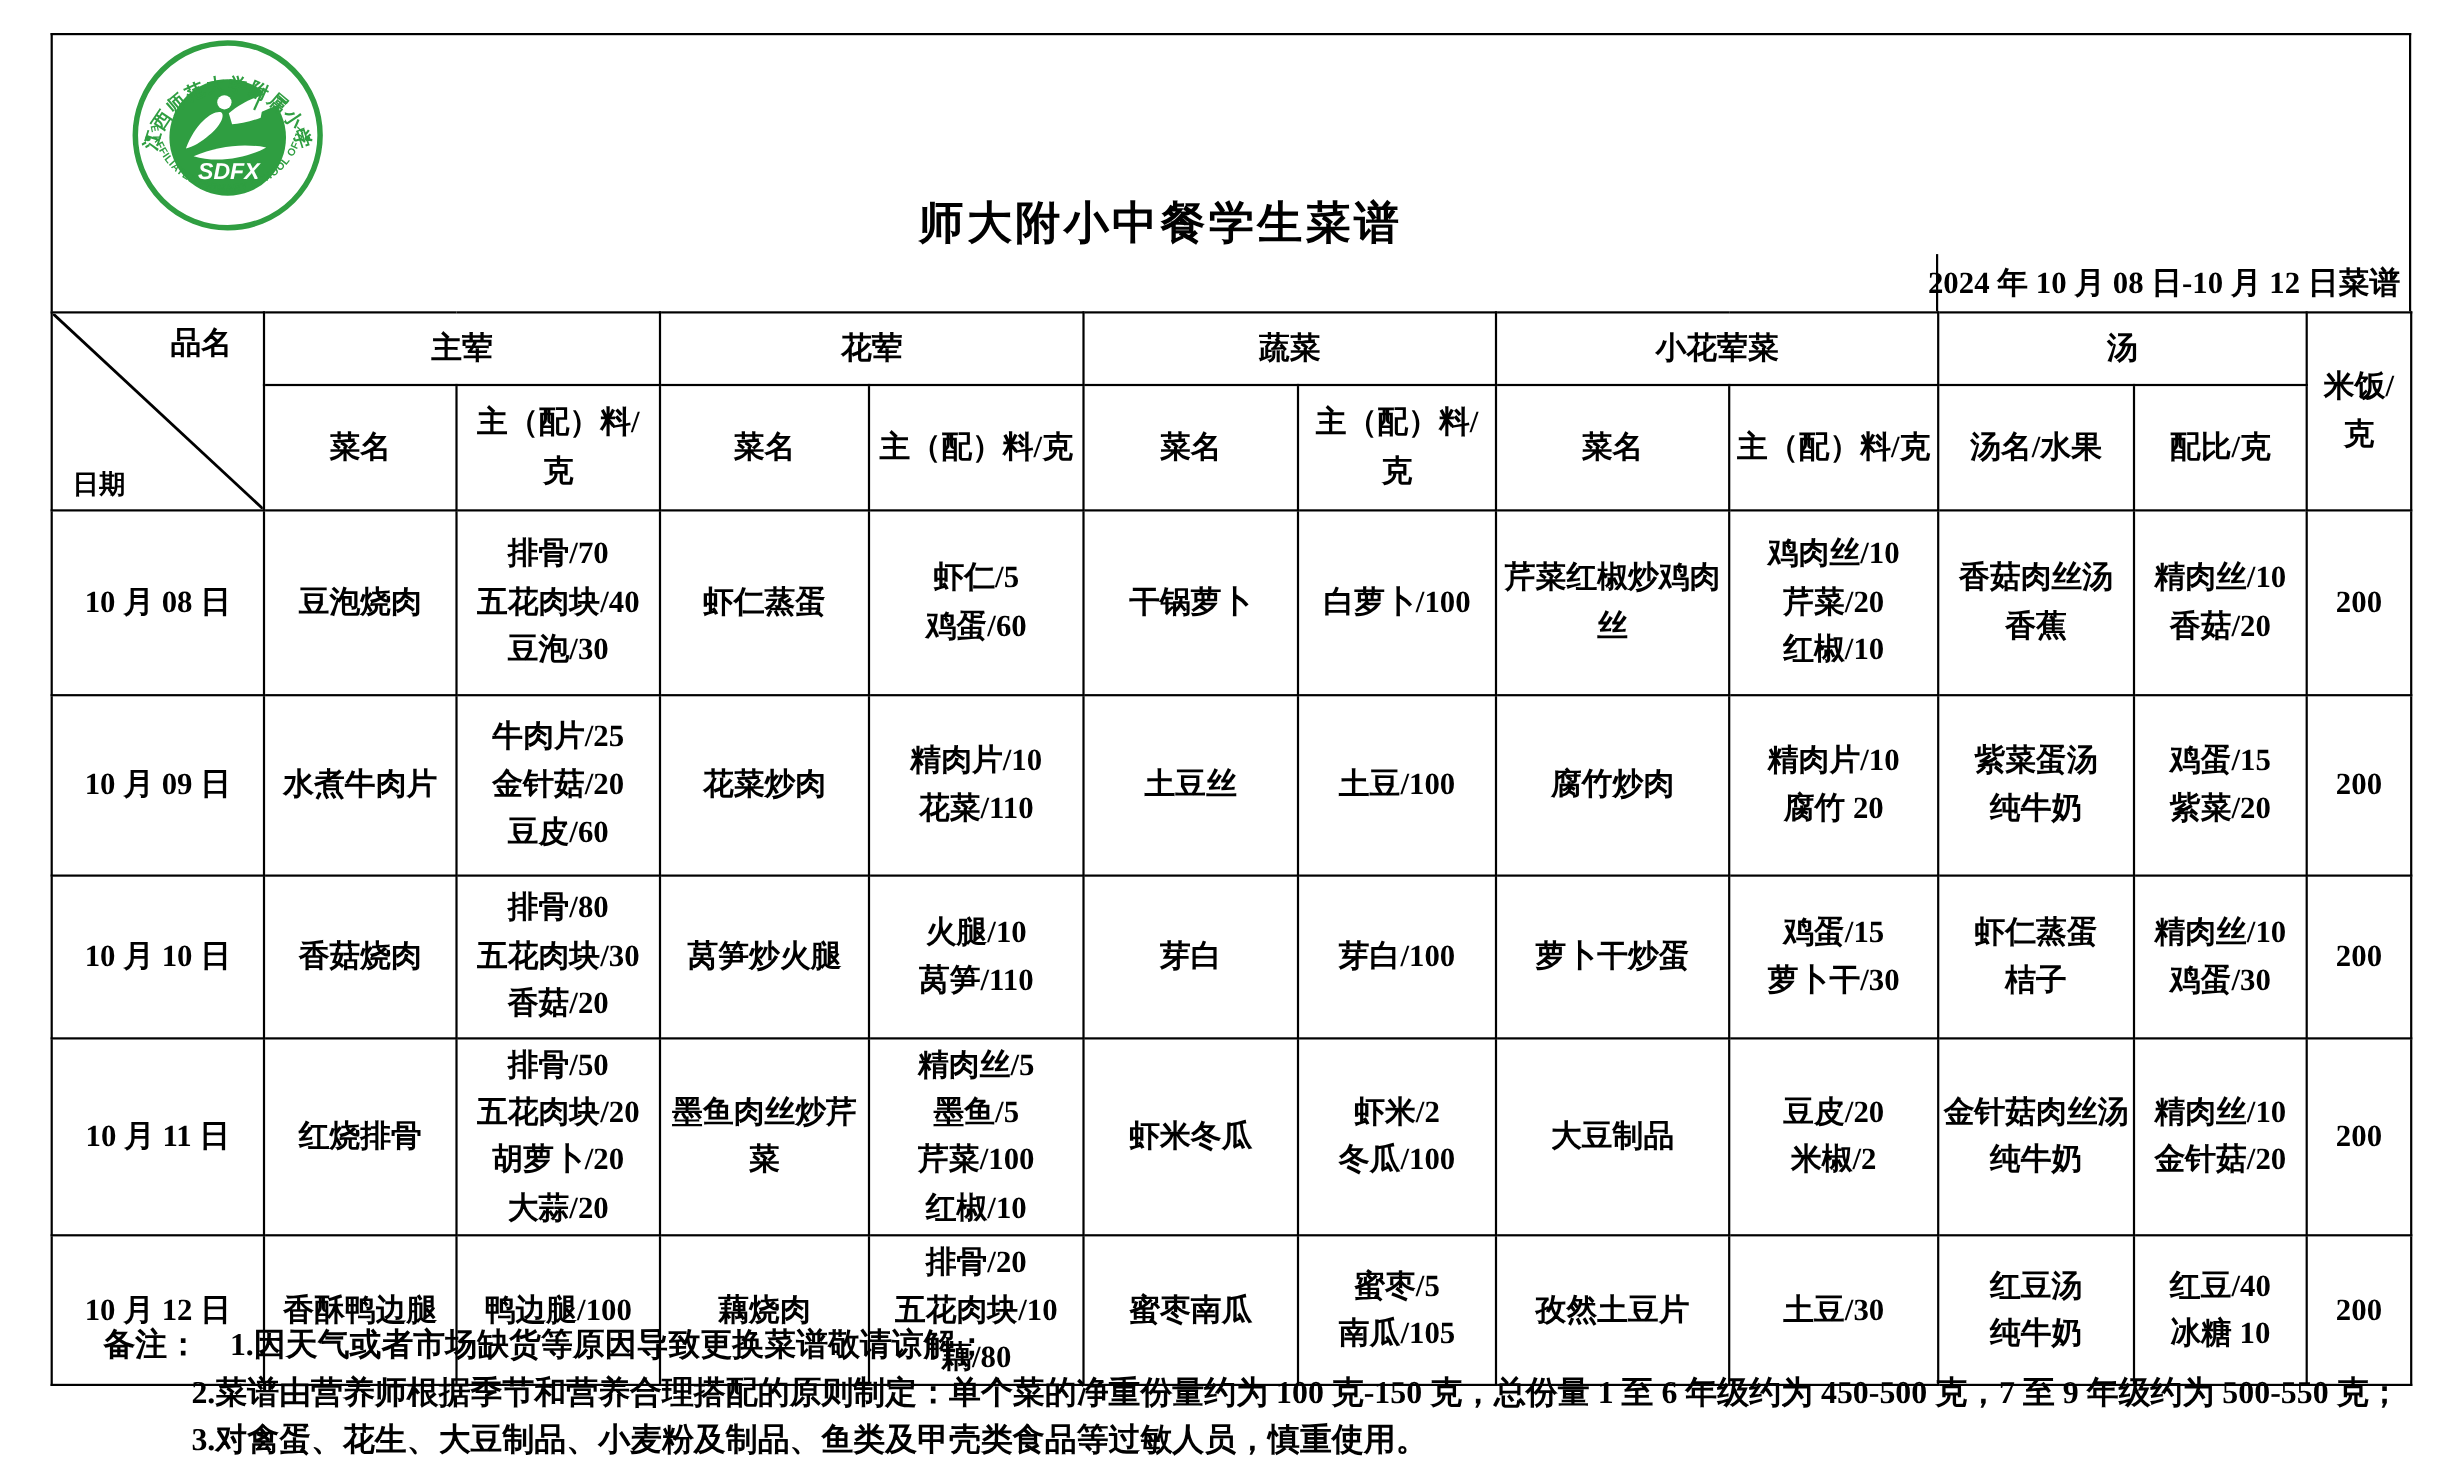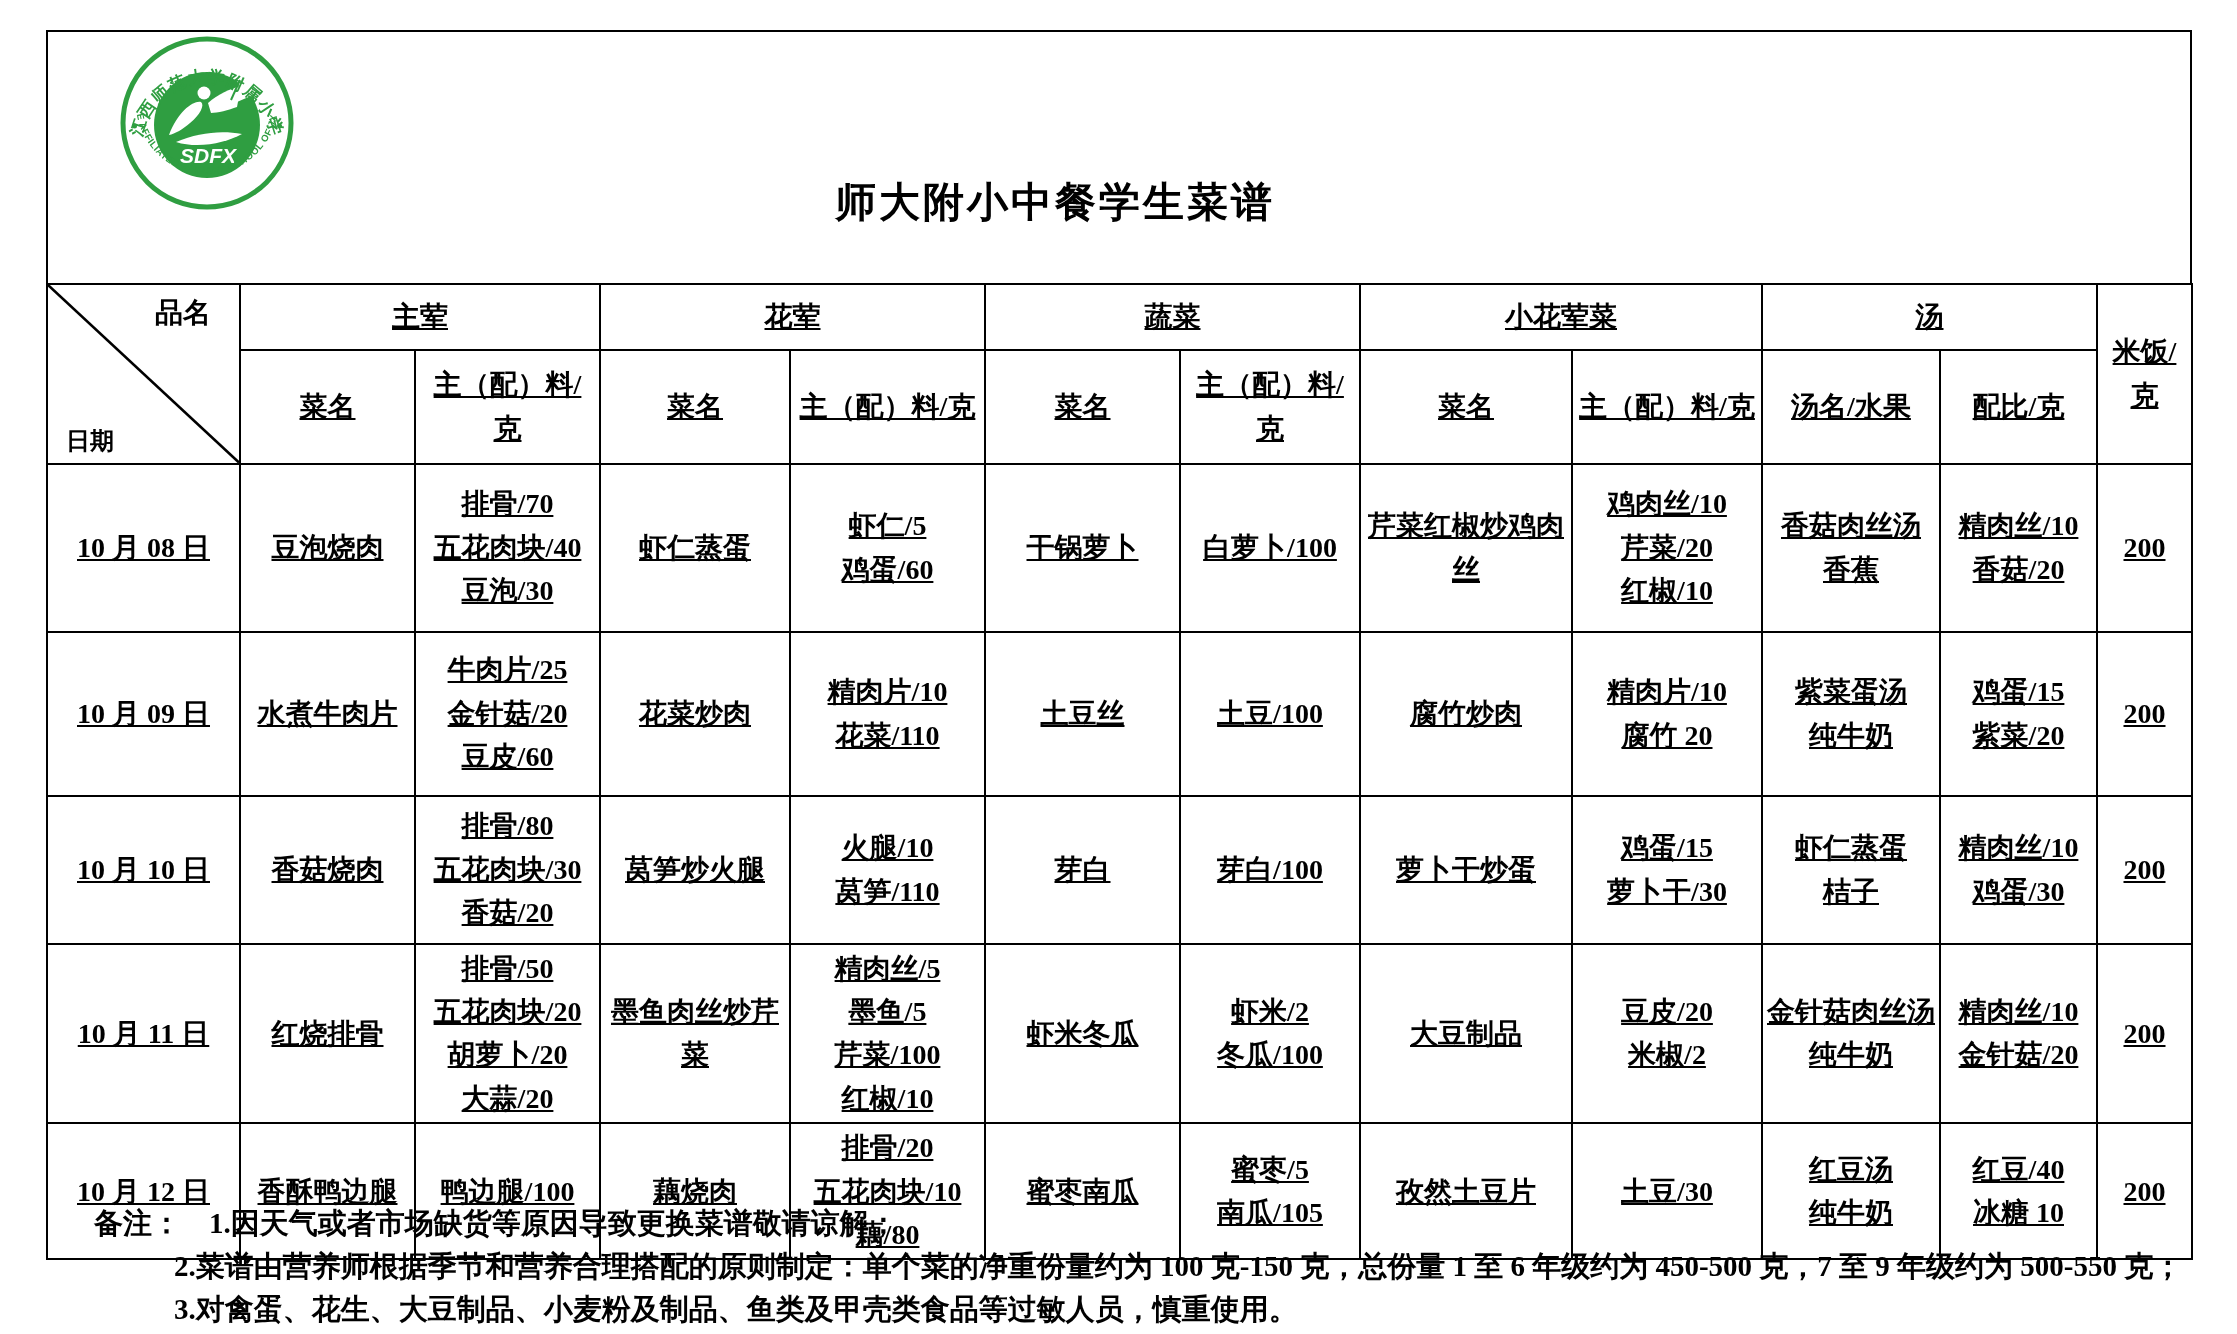--- a/index.html
+++ b/index.html
@@ -23,21 +23,21 @@
   .date-cell{
     position:absolute;right:0;bottom:0;width:430px;height:52px;
     border-left:2px solid #000;box-sizing:border-box;
     display:flex;align-items:center;justify-content:flex-end;
     padding-right:8px;font-size:28px;font-weight:bold;white-space:nowrap;
   }
 
   
   table.menu{
     position:absolute;left:46px;top:283px;width:2146px;
-    border-collapse:collapse;table-layout:fixed;text-decoration:underline;
+    border-collapse:collapse;table-layout:fixed;
   }
   table.menu th, table.menu td{
     border:2px solid #000;
     font-size:28px;font-weight:bold;text-align:center;vertical-align:middle;
     padding:2px 4px;box-sizing:border-box;
     white-space:pre-line;line-height:1.55;overflow:hidden;
   }
   tr.group-row{height:54px;}
   tr.sub-row{height:73px;}
   tr.r1{height:168px;} tr.r2{height:164px;} tr.r3{height:148px;}
@@ -88,20 +88,21 @@
         <text fill="#2f9e41" font-size="9.5" font-weight="bold" letter-spacing="0.5" font-family="Liberation Sans, sans-serif">
           <textPath href="#arcBottom" startOffset="50%" text-anchor="middle">THE AFFILIATED PRIMARY SCHOOL OF JXNU</textPath>
         </text>
         <circle cx="14.5" cy="90" r="2.5" fill="#2f9e41"></circle>
         <circle cx="159.5" cy="90" r="2.5" fill="#2f9e41"></circle>
       </svg>
     </div>
 
     <div class="title">师大附小中餐学生菜谱</div>
 
+    <div class="date-cell">2024 年 10 月 08 日-10 月 12 日菜谱</div>
   </div>
 
   <table class="menu">
     <colgroup>
       <col style="width:193px">
         <col style="width:175px">
         <col style="width:185px">
       <col style="width:190px">
         <col style="width:195px">
         <col style="width:195px">

